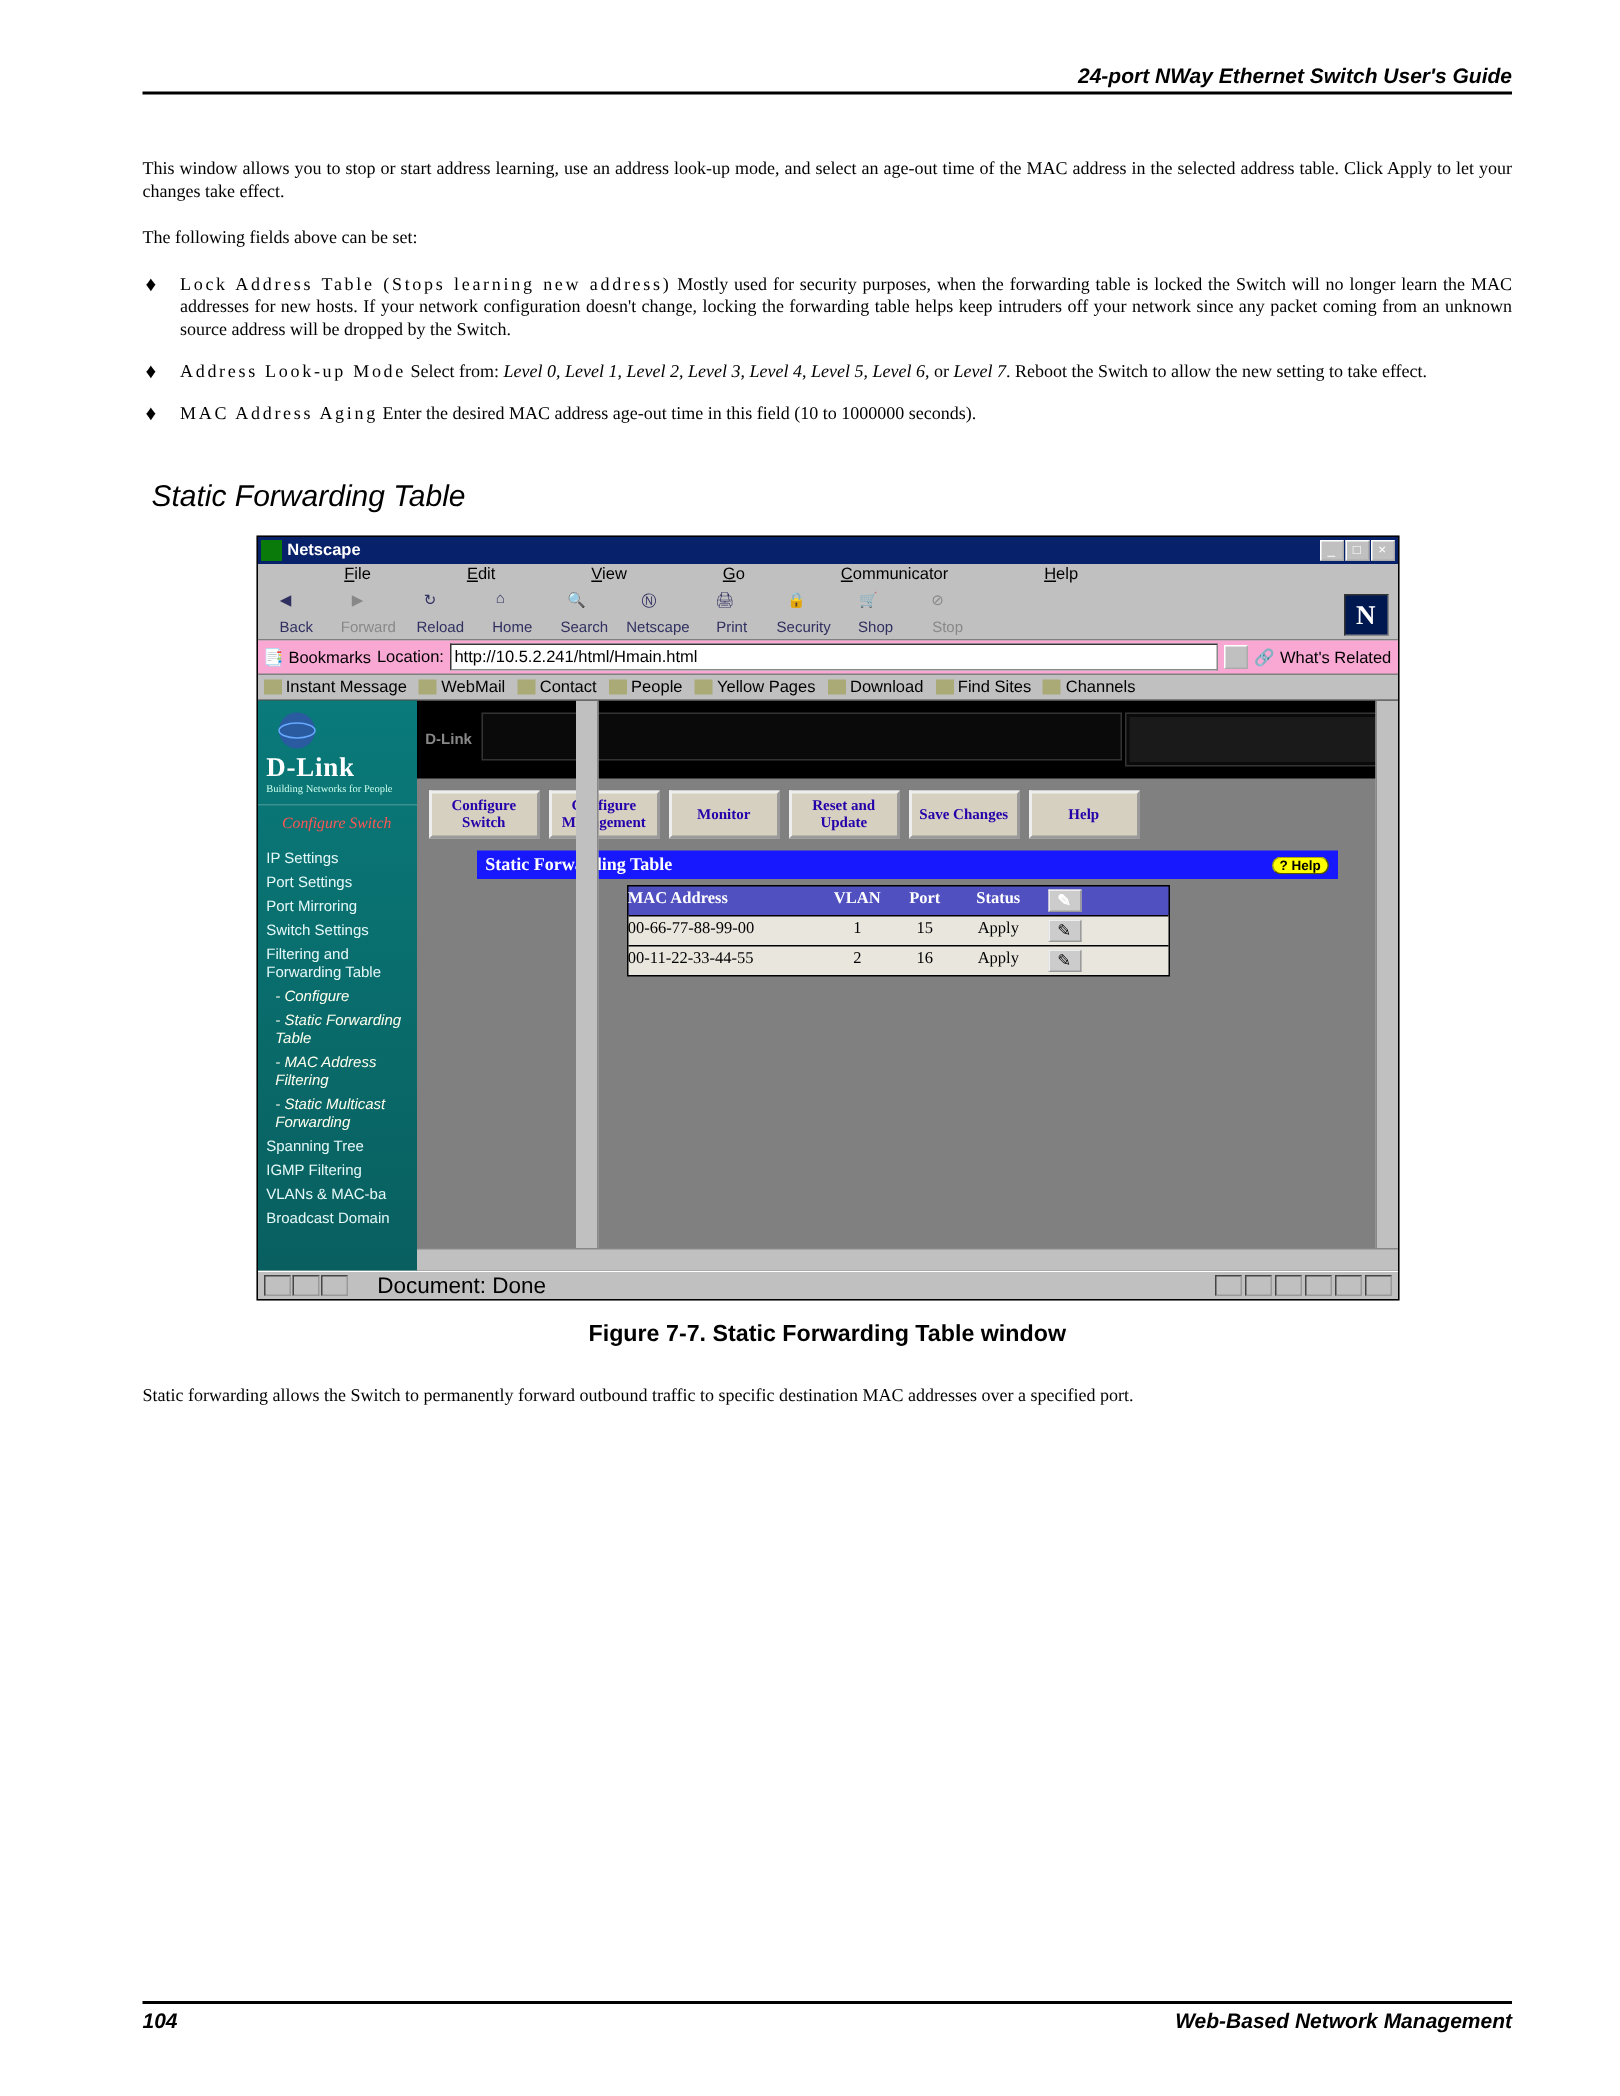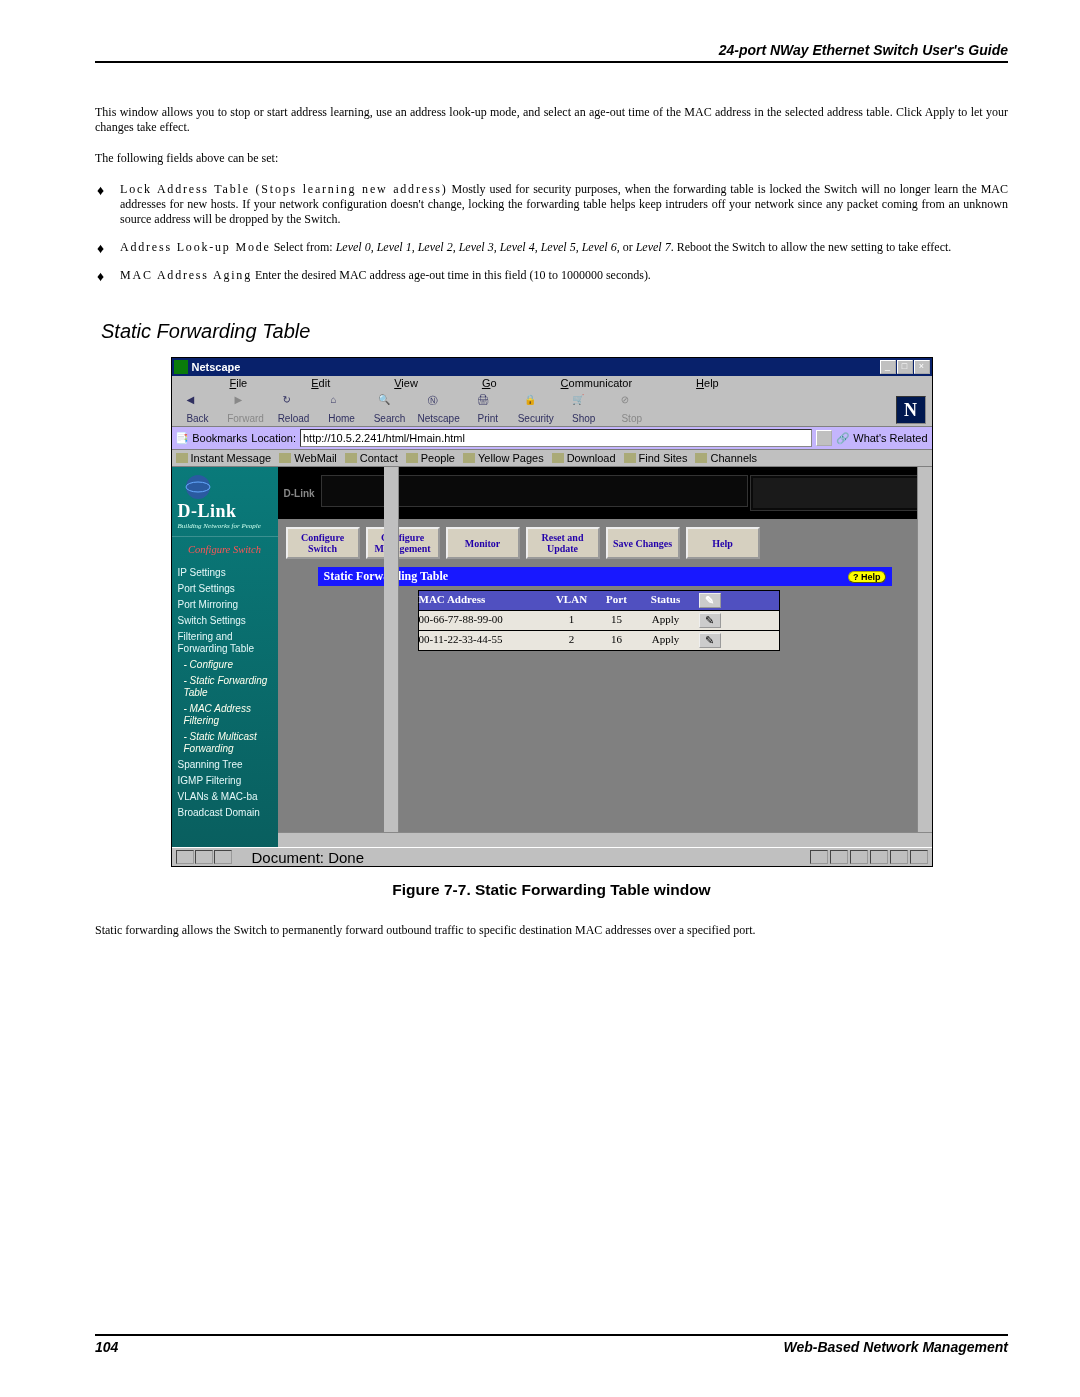--- a/index.html
+++ b/index.html
@@ -80,42 +80,42 @@
     display:flex;
     padding:4px 6px 2px 6px;
     gap:8px;
     align-items:flex-end;
     border-bottom:1px solid #808080;
   }
   .tbtn{display:flex;flex-direction:column;align-items:center;color:#303060;font-size:10px;min-width:40px;}
   .tbtn.dis{color:#888;}
   .ticon2{width:22px;height:18px;display:block;margin-bottom:1px;}
   .nlogo{margin-left:auto;width:28px;height:26px;background:#001850;color:#fff;text-align:center;font:bold 18px/26px serif;border:1px inset #888;}
-  .locbar{display:flex;align-items:center;background:#c4b5fd;padding:2px 4px;border-bottom:1px solid #808080;gap:4px;font-size:11px;}
+  .locbar{display:flex;align-items:center;background:#f9a8d4;padding:2px 4px;border-bottom:1px solid #808080;gap:4px;font-size:11px;}
   .locbar input{flex:1;height:16px;font-size:11px;border:1px inset #888;background:#fff;padding:0 2px;}
   .dropbtn{width:14px;height:14px;background:#c0c0c0;border:1px outset #fff;}
   .pt{display:flex;background:#c0c0c0;padding:2px 4px;gap:8px;font-size:11px;border-bottom:1px solid #808080;align-items:center;}
   .pt span{display:inline-flex;align-items:center;gap:3px;}
   .pticon{width:12px;height:10px;background:#aa7;}
   .content{display:flex;height:380px;background:#000;}
   .sidebar{
     width:106px;
     background:linear-gradient(#0a7a7a,#095f5f);
     color:#fff;
     font-size:10.5px;
     overflow:hidden;
     position:relative;
   }
   .logo{
     padding:6px;
     border-bottom:1px solid rgba(255,255,255,.2);
     font-family: Georgia, serif;
   }
   .logo .big{font:bold 18px Georgia,serif;color:#fff;letter-spacing:.5px;}
-  .logo .sub{font-size:7px;color:#cfe;font-style:italic;}
+  .logo .sub{font-size:7px;color:#cfe;}
   .sb-list{padding:4px 2px;}
   .sb-list div{padding:2px 4px;color:#e5f8f8;font-style:italic;font-size:10px;line-height:1.2;}
   .sb-list .plain{font-style:normal;}
   .sb-list .hi{color:#ffe;}
   .sb-list .sub1{padding-left:10px;}
   .main{flex:1;background:#808080;position:relative;overflow:hidden;}
   .device{
     height:52px;
     background:#000;
     display:flex;

